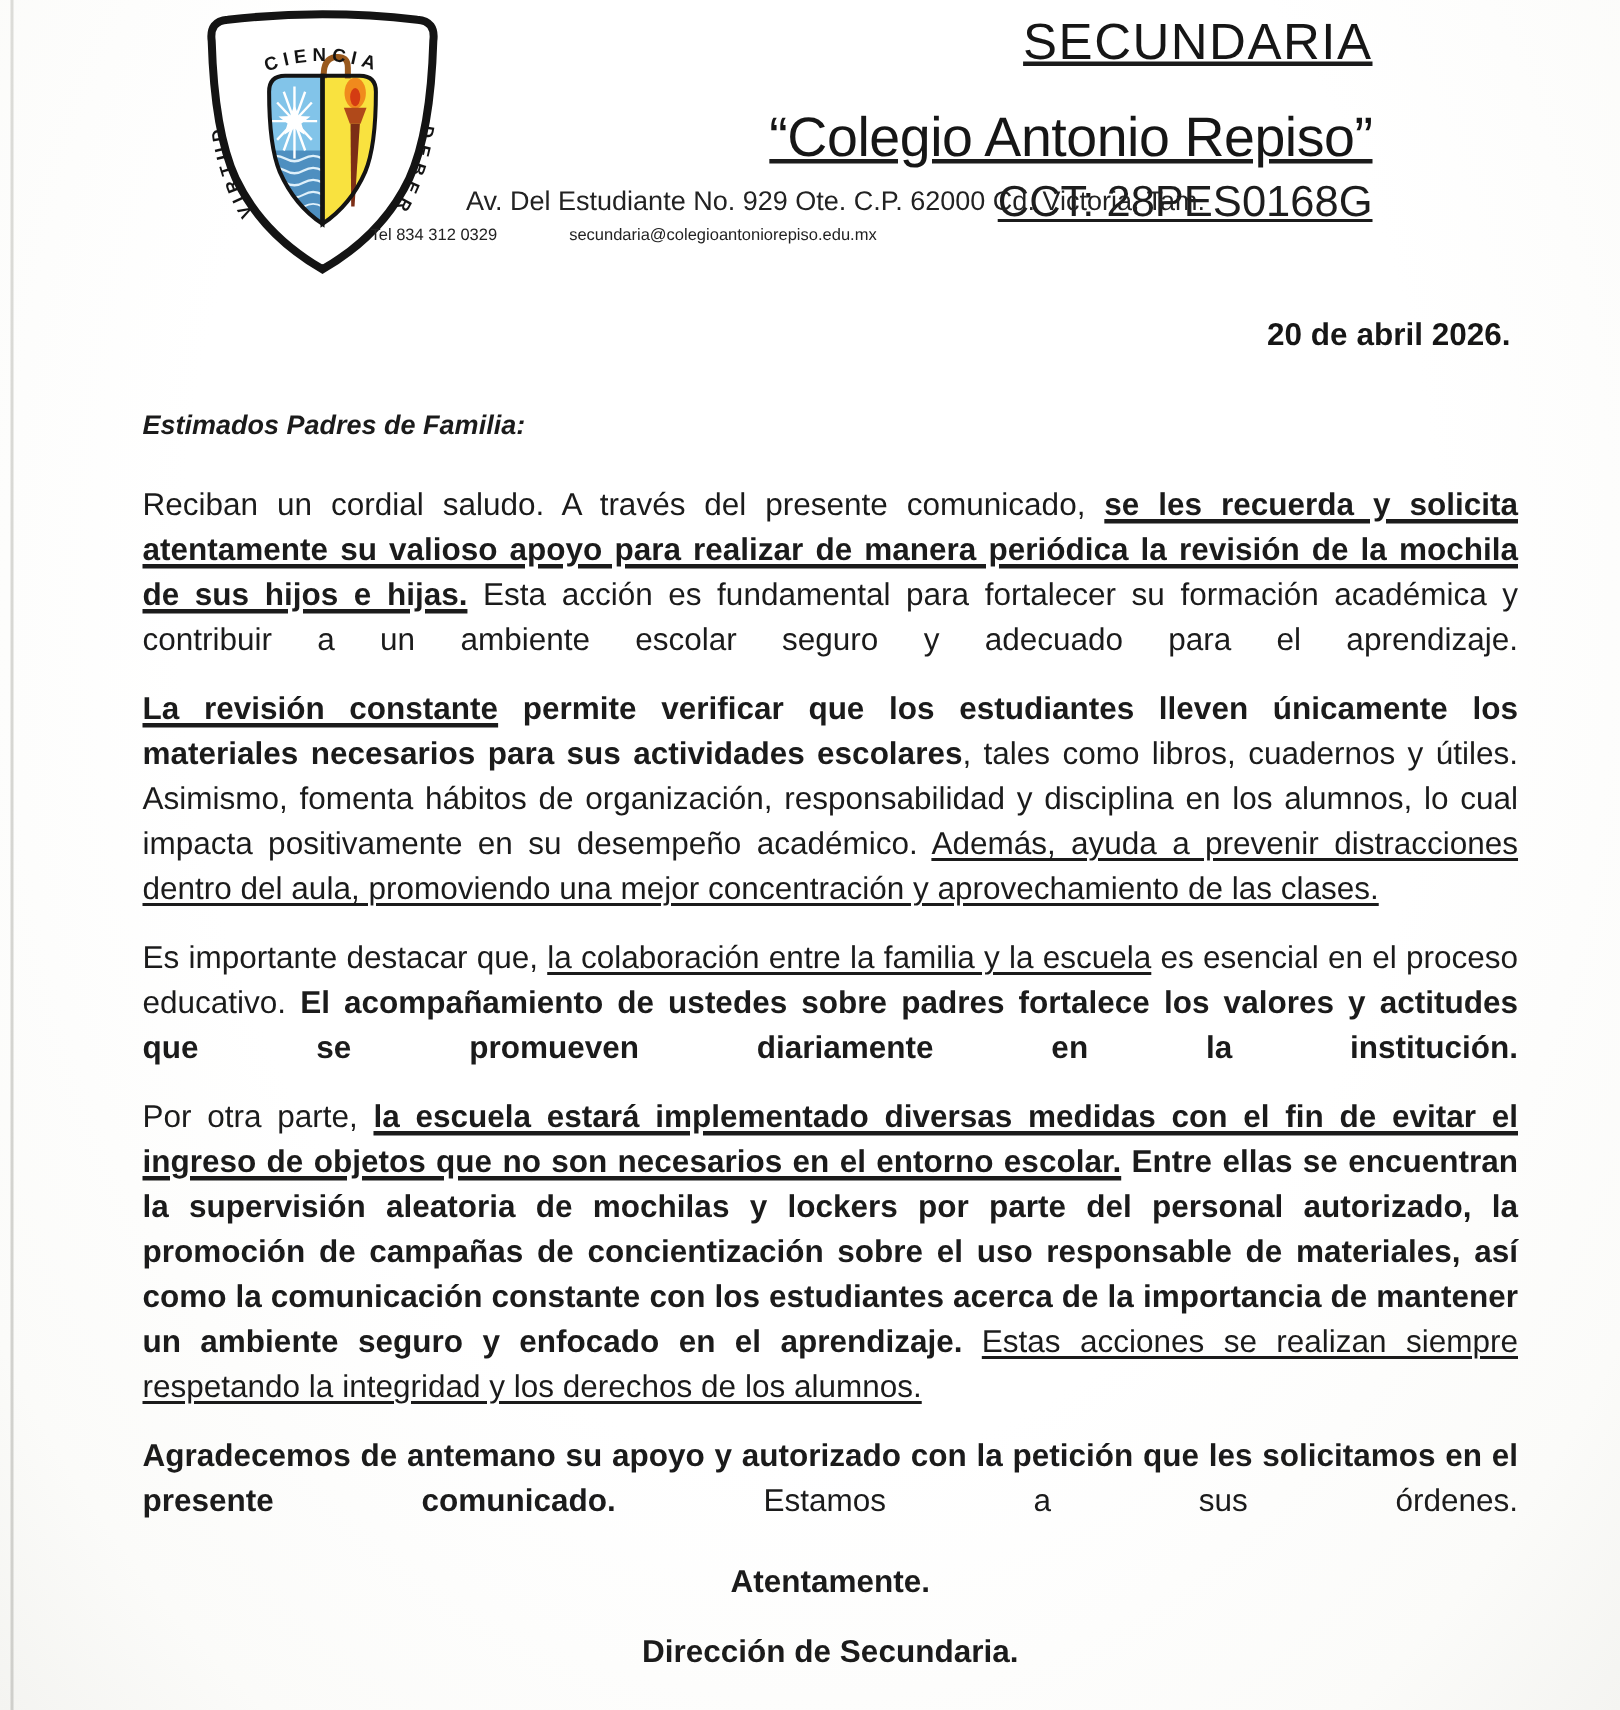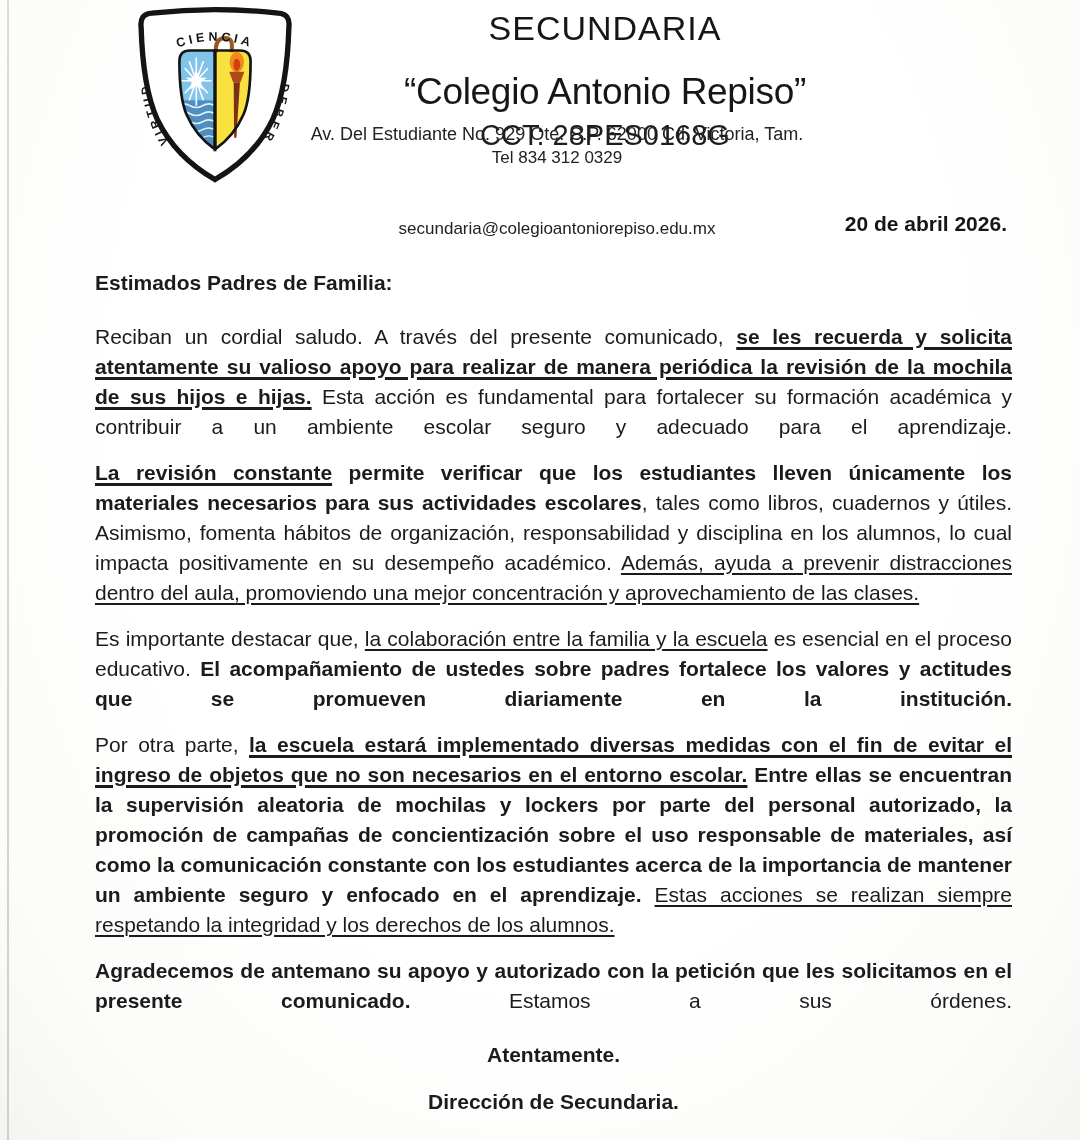--- a/index.html
+++ b/index.html
@@ -17,42 +17,42 @@
   }
   .edge-line{
     position:absolute;left:7px;top:0;height:100%;width:2px;
     background:linear-gradient(#dcdcd8,#cfcfcb);
   }
 
   
   .crest{position:absolute;left:126px;top:6px;width:178px;height:178px;}
   .head-main{
     position:absolute;left:295px;top:8px;width:620px;
-    text-align:center;line-height:1.18;
+    text-align:right;line-height:1.18;text-decoration:underline;
   }
   .h-level{font-size:34px;letter-spacing:1px;color:#161616;}
   .h-name{font-size:37px;letter-spacing:-0.3px;margin-top:22px;color:#161616;}
   .h-cct{font-size:29px;margin-top:4px;color:#1d1d1d;}
   .head-contact{
     position:absolute;left:247px;top:122px;width:620px;
     text-align:center;color:#222;
   }
   .h-addr{font-size:18px;line-height:24px;}
-  .h-tel{font-size:17px;line-height:23px;display:flex;justify-content:center;gap:48px;flex-direction:column;}
+  .h-tel{font-size:11px;line-height:23px;display:flex;justify-content:flex-start;gap:48px;}
 
   
   .date-line{
     position:absolute;top:212px;right:73px;
     font-size:21px;font-weight:bold;color:#161616;
   }
   .letter{
     position:absolute;left:95px;top:268px;width:917px;
     font-size:21px;line-height:30px;color:#1b1b1b;
   }
-  .salutation{font-weight:bold;font-size:21px;margin:0 0 24px 0;}
+  .salutation{font-weight:bold;font-size:18px;margin:0 0 24px 0;font-style:italic;}
   .para{margin:0 0 16px 0;text-align:justify;}
   .para.jl{text-align-last:justify;}
   .b{font-weight:bold;}
   .u{text-decoration:underline;text-underline-offset:3px;text-decoration-thickness:1.5px;}
   .b.u{text-decoration-thickness:2.5px;}
   .closing{margin-top:24px;text-align:center;font-weight:bold;}
   .signature{margin-top:17px;text-align:center;font-weight:bold;}
 </style>
 </head>
 <body>

